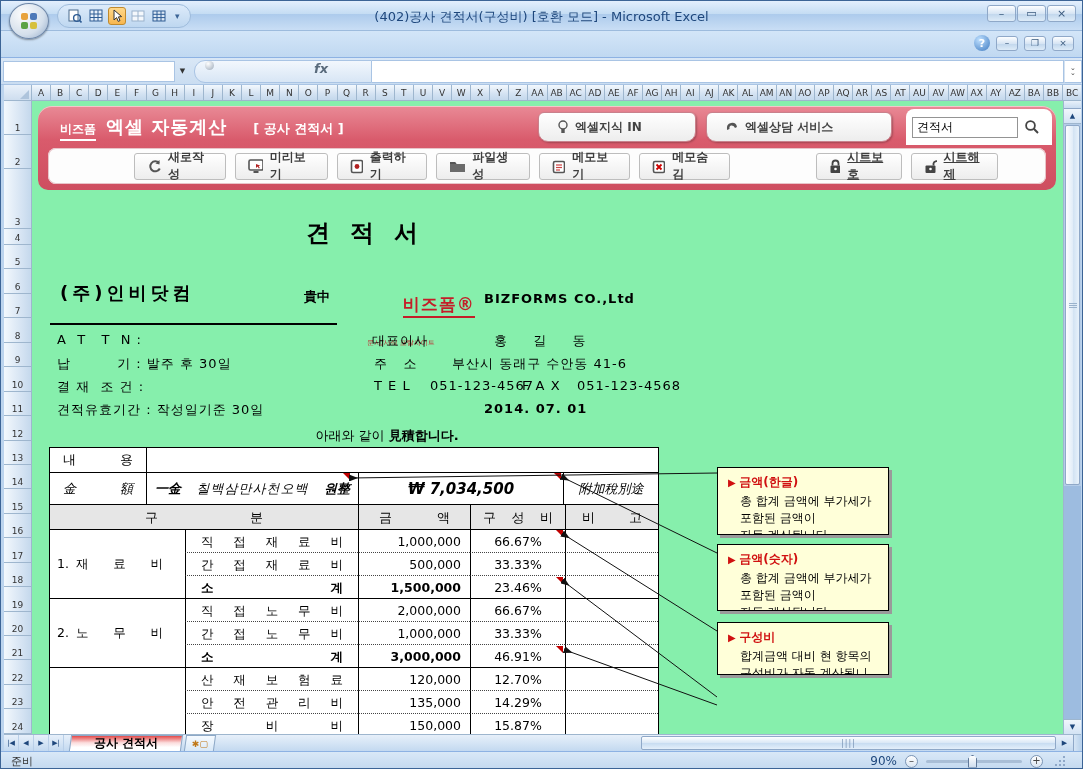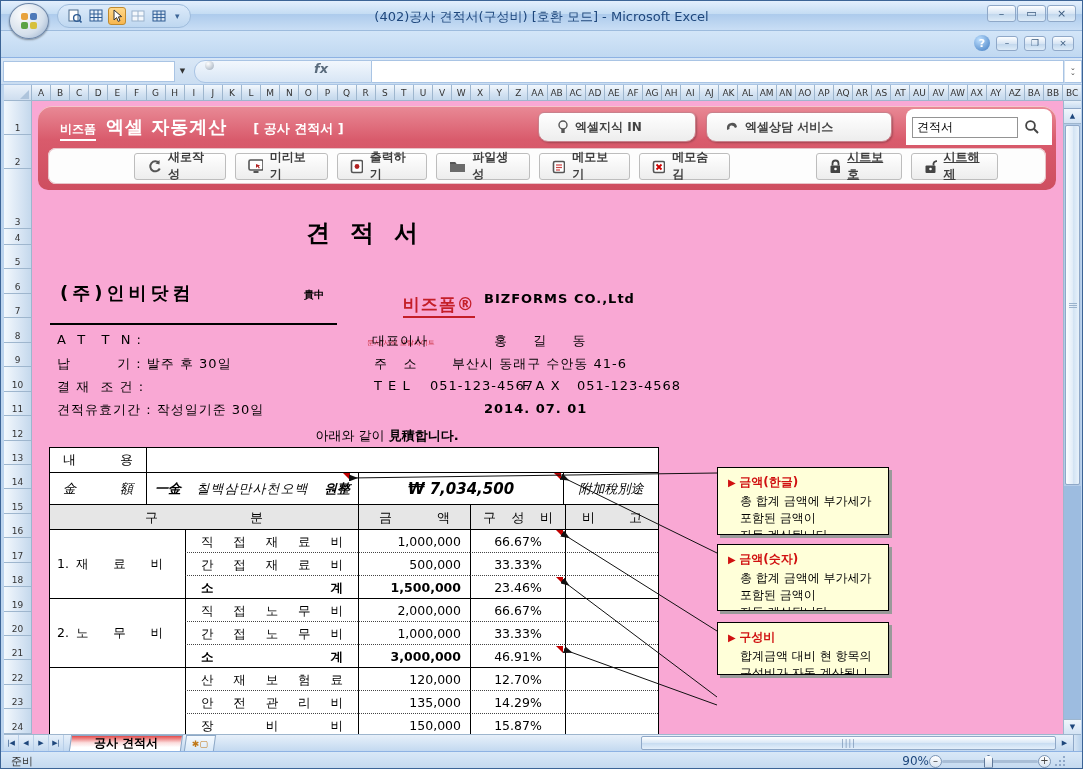--- a/index.html
+++ b/index.html
@@ -54,21 +54,21 @@
   #colheaders { position:absolute; left:3px; top:84px; width:1077px; height:16px; display:flex; overflow:hidden;
     background:linear-gradient(#F3F8FD,#D3E2F2 60%,#C4D8EC); border-bottom:1px solid #9EB6CE; }
   #corner { width:28px; height:16px; background:linear-gradient(#E9F1FA,#CCDCEE); border-right:1px solid #9EB6CE; position:relative; flex:none; }
   #corner:after { content:""; position:absolute; right:2px; bottom:2px; border-left:9px solid transparent; border-bottom:9px solid #AEC4DC; }
   .colh { flex:none; width:19.1px; font-size:9px; color:#333; text-align:center; line-height:16px; border-right:1px solid #9EB6CE; }
   #main { position:absolute; left:3px; top:100px; width:1077px; height:633px; display:flex; }
   #rowheaders { width:28px; flex:none; background:linear-gradient(90deg,#F3F8FD,#D3E2F2 70%,#C4D8EC); border-right:1px solid #9EB6CE; }
   .rowh { font-size:9px; color:#333; text-align:center; border-bottom:1px solid #9EB6CE; display:flex; align-items:flex-end; justify-content:center; padding-bottom:1px; }
 
   
-  #content { position:relative; flex:1; background:#f9a8d4; overflow:hidden; }
+  #content { position:relative; flex:1; background:#86efac; overflow:hidden; }
 
   
   #banner { position:absolute; left:6px; top:5px; width:1018px; height:84px;
     background:linear-gradient(#E98A96,#D95B6C 40%,#CE4E60); border-radius:14px 14px 10px 10px;
     box-shadow:inset 0 1px 0 rgba(255,255,255,.5); }
   #banner-brand { position:absolute; left:22px; top:9px; color:#fff; display:flex; align-items:baseline; gap:10px; }
   #brand-logo { font-size:12px; font-weight:bold; border-bottom:2px solid #fff; padding-bottom:1px; }
   #brand-main { font-size:18px; font-weight:bold; letter-spacing:1px; }
   #brand-doc { font-size:13px; font-weight:bold; margin-left:16px; }
   .btab { position:absolute; top:6px; height:30px; background:linear-gradient(#FFFFFF,#EDEDED);
@@ -84,21 +84,21 @@
     background:linear-gradient(#FFFFFF,#EDEDED); border:1px solid #BDBDBD; border-radius:3px;
     font-size:12px; font-weight:bold; color:#3E3E3E; }
   .tbtn:first-child { margin-left:86px; }
   .tbtn.lockbtn span { text-decoration:underline; }
   #tb-right { margin-left:auto; margin-right:48px; display:flex; }
 
   
   .abs { position:absolute; white-space:pre; }
   #doc-title { left:225px; top:116px; width:230px; text-align:center; font-size:24px; font-weight:bold; letter-spacing:20px; color:#000; }
   #customer { left:28px; top:180px; font-size:18px; font-weight:bold; letter-spacing:4px; }
-  #honorific { left:272px; top:187px; font-size:10px; font-weight:bold; }
+  #honorific { left:272px; top:187px; font-size:13px; font-weight:bold; }
   #logo { left:330px; top:173px; width:78px; text-align:center; }
   #logo-main { font-size:17px; font-weight:bold; color:#C41E28; letter-spacing:1px; border-bottom:2px solid #C41E28; display:inline-block; }
   #logo-sub { font-size:7px; color:#C41E28; display:block; margin-top:1px; }
   #company { left:452px; top:190px; font-size:13px; font-weight:bold; letter-spacing:1px;text-align:center; }
   #cust-rule { position:absolute; left:18px; top:222px; width:287px; height:2px; background:#000; }
   .info { font-size:13px; color:#000; letter-spacing:1px; }
   #date-line { font-weight:bold; }
   #intro { left:230px; top:326px; width:250px; text-align:center; font-size:13px; }
   #intro b { font-weight:bold; }
 
@@ -171,21 +171,21 @@
   #vthumb { height:360px; margin:1px; background:linear-gradient(90deg,#FDFEFF,#E2EDF8 50%,#D0E1F2 51%,#E8F2FB); border:1px solid #8FA8C8; border-radius:2px;
     display:flex; align-items:center; justify-content:center; flex-direction:column; gap:1px; }
   #vthumb i { width:8px; height:1px; background:#9AB2CC; display:block; }
   #vtrack { flex:1; background:#9DBCE0; }
   #vdown { margin-top:auto; border-top:1px solid #9EB6CE; border-bottom:none; }
 
   
   #statusbar { position:absolute; left:0; top:750px; width:100%; height:19px;
     background:linear-gradient(#D9E8F7,#C2D8EF); border-top:1px solid #8DB2E3; display:flex; align-items:center; font-size:11px; color:#333; }
   #status-ready { padding-left:10px; width:100px; }
-  #zoomctrl { margin-left:auto; display:flex; align-items:center; padding-right:14px; }
+  #zoomctrl { margin-left:auto; display:flex; align-items:center; gap:8px; padding-right:14px; }
   #zoom-pct { color:#1E477C; font-size:12px; width:34px; text-align:right; }
   .zbtn { width:13px; height:13px; border-radius:50%; border:1px solid #7A94B4; background:linear-gradient(#FFF,#D9E5F2);
     display:flex; align-items:center; justify-content:center; font-size:10px; color:#444; line-height:1; }
   #ztrack { position:relative; width:96px; height:3px; background:#A9BED6; border-radius:2px; }
   #ztick { position:absolute; left:47px; top:-3px; width:1px; height:9px; background:#7A94B4; }
   #zthumb { position:absolute; left:42px; top:-5px; width:9px; height:13px; background:linear-gradient(#FFF,#CFDEEF);
     border:1px solid #60799A; clip-path:polygon(50% 0,100% 30%,100% 100%,0 100%,0 30%); }
   #grip { display:flex; flex-direction:column; gap:2px; margin-left:4px; padding-right:3px; }
   #grip div { display:flex; gap:2px; justify-content:flex-end; }
   #grip i { width:2px; height:2px; background:#8FA8C8; display:block; }

